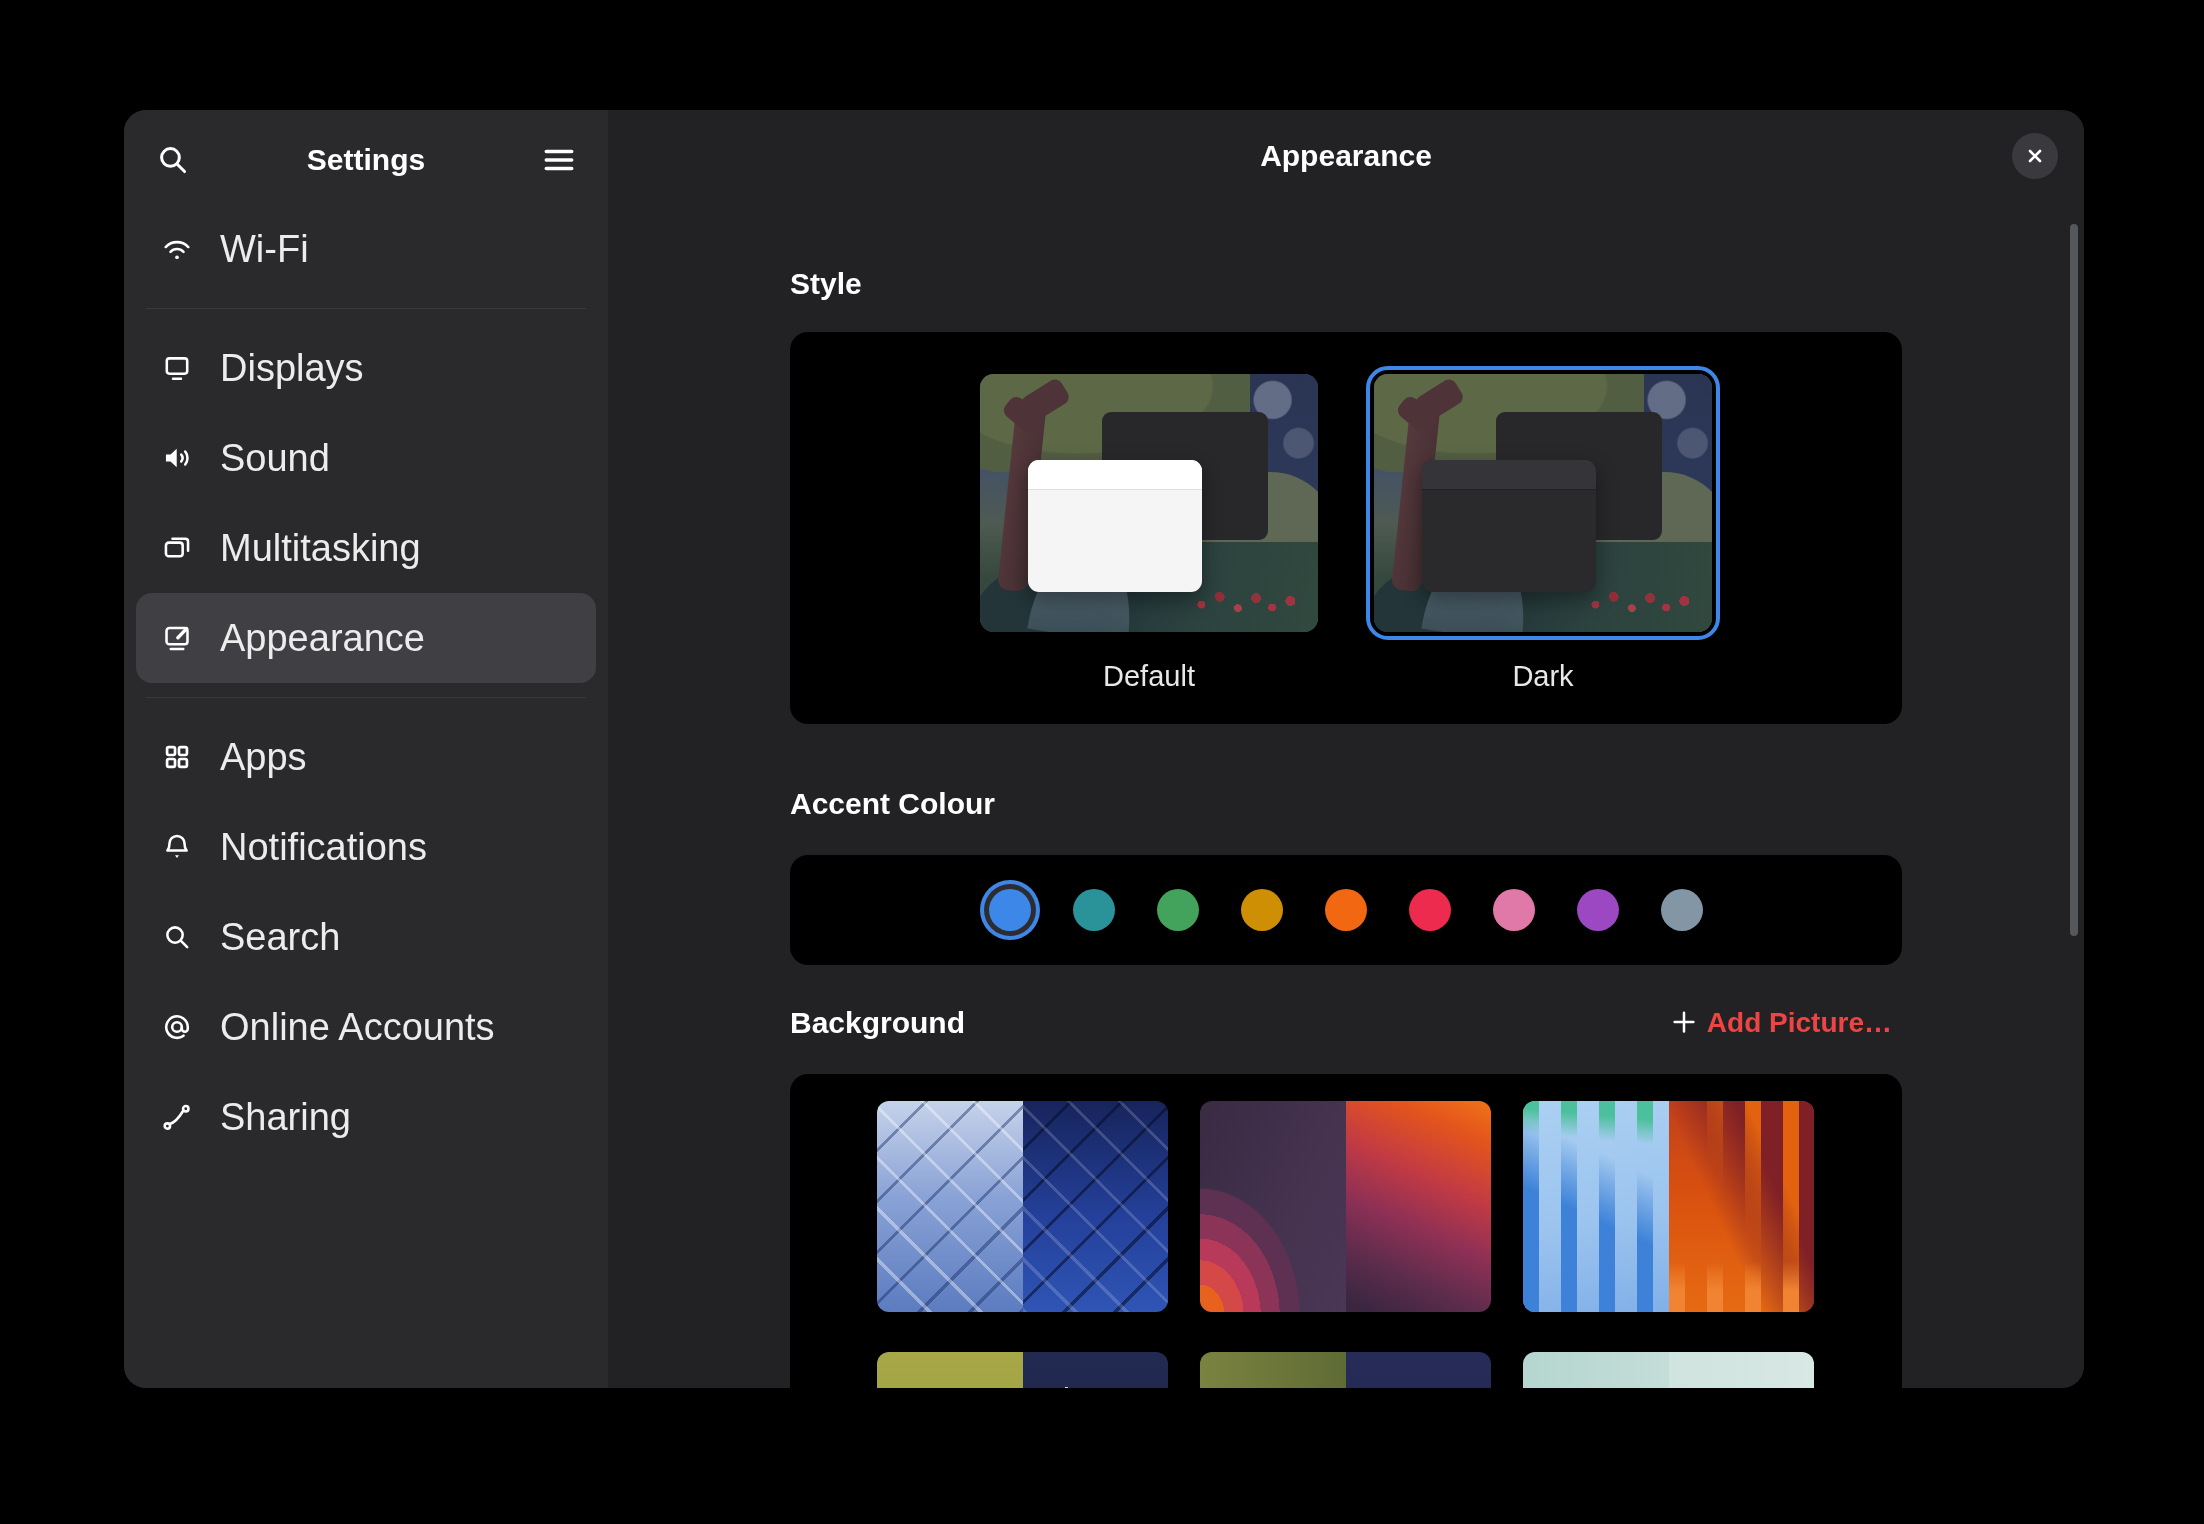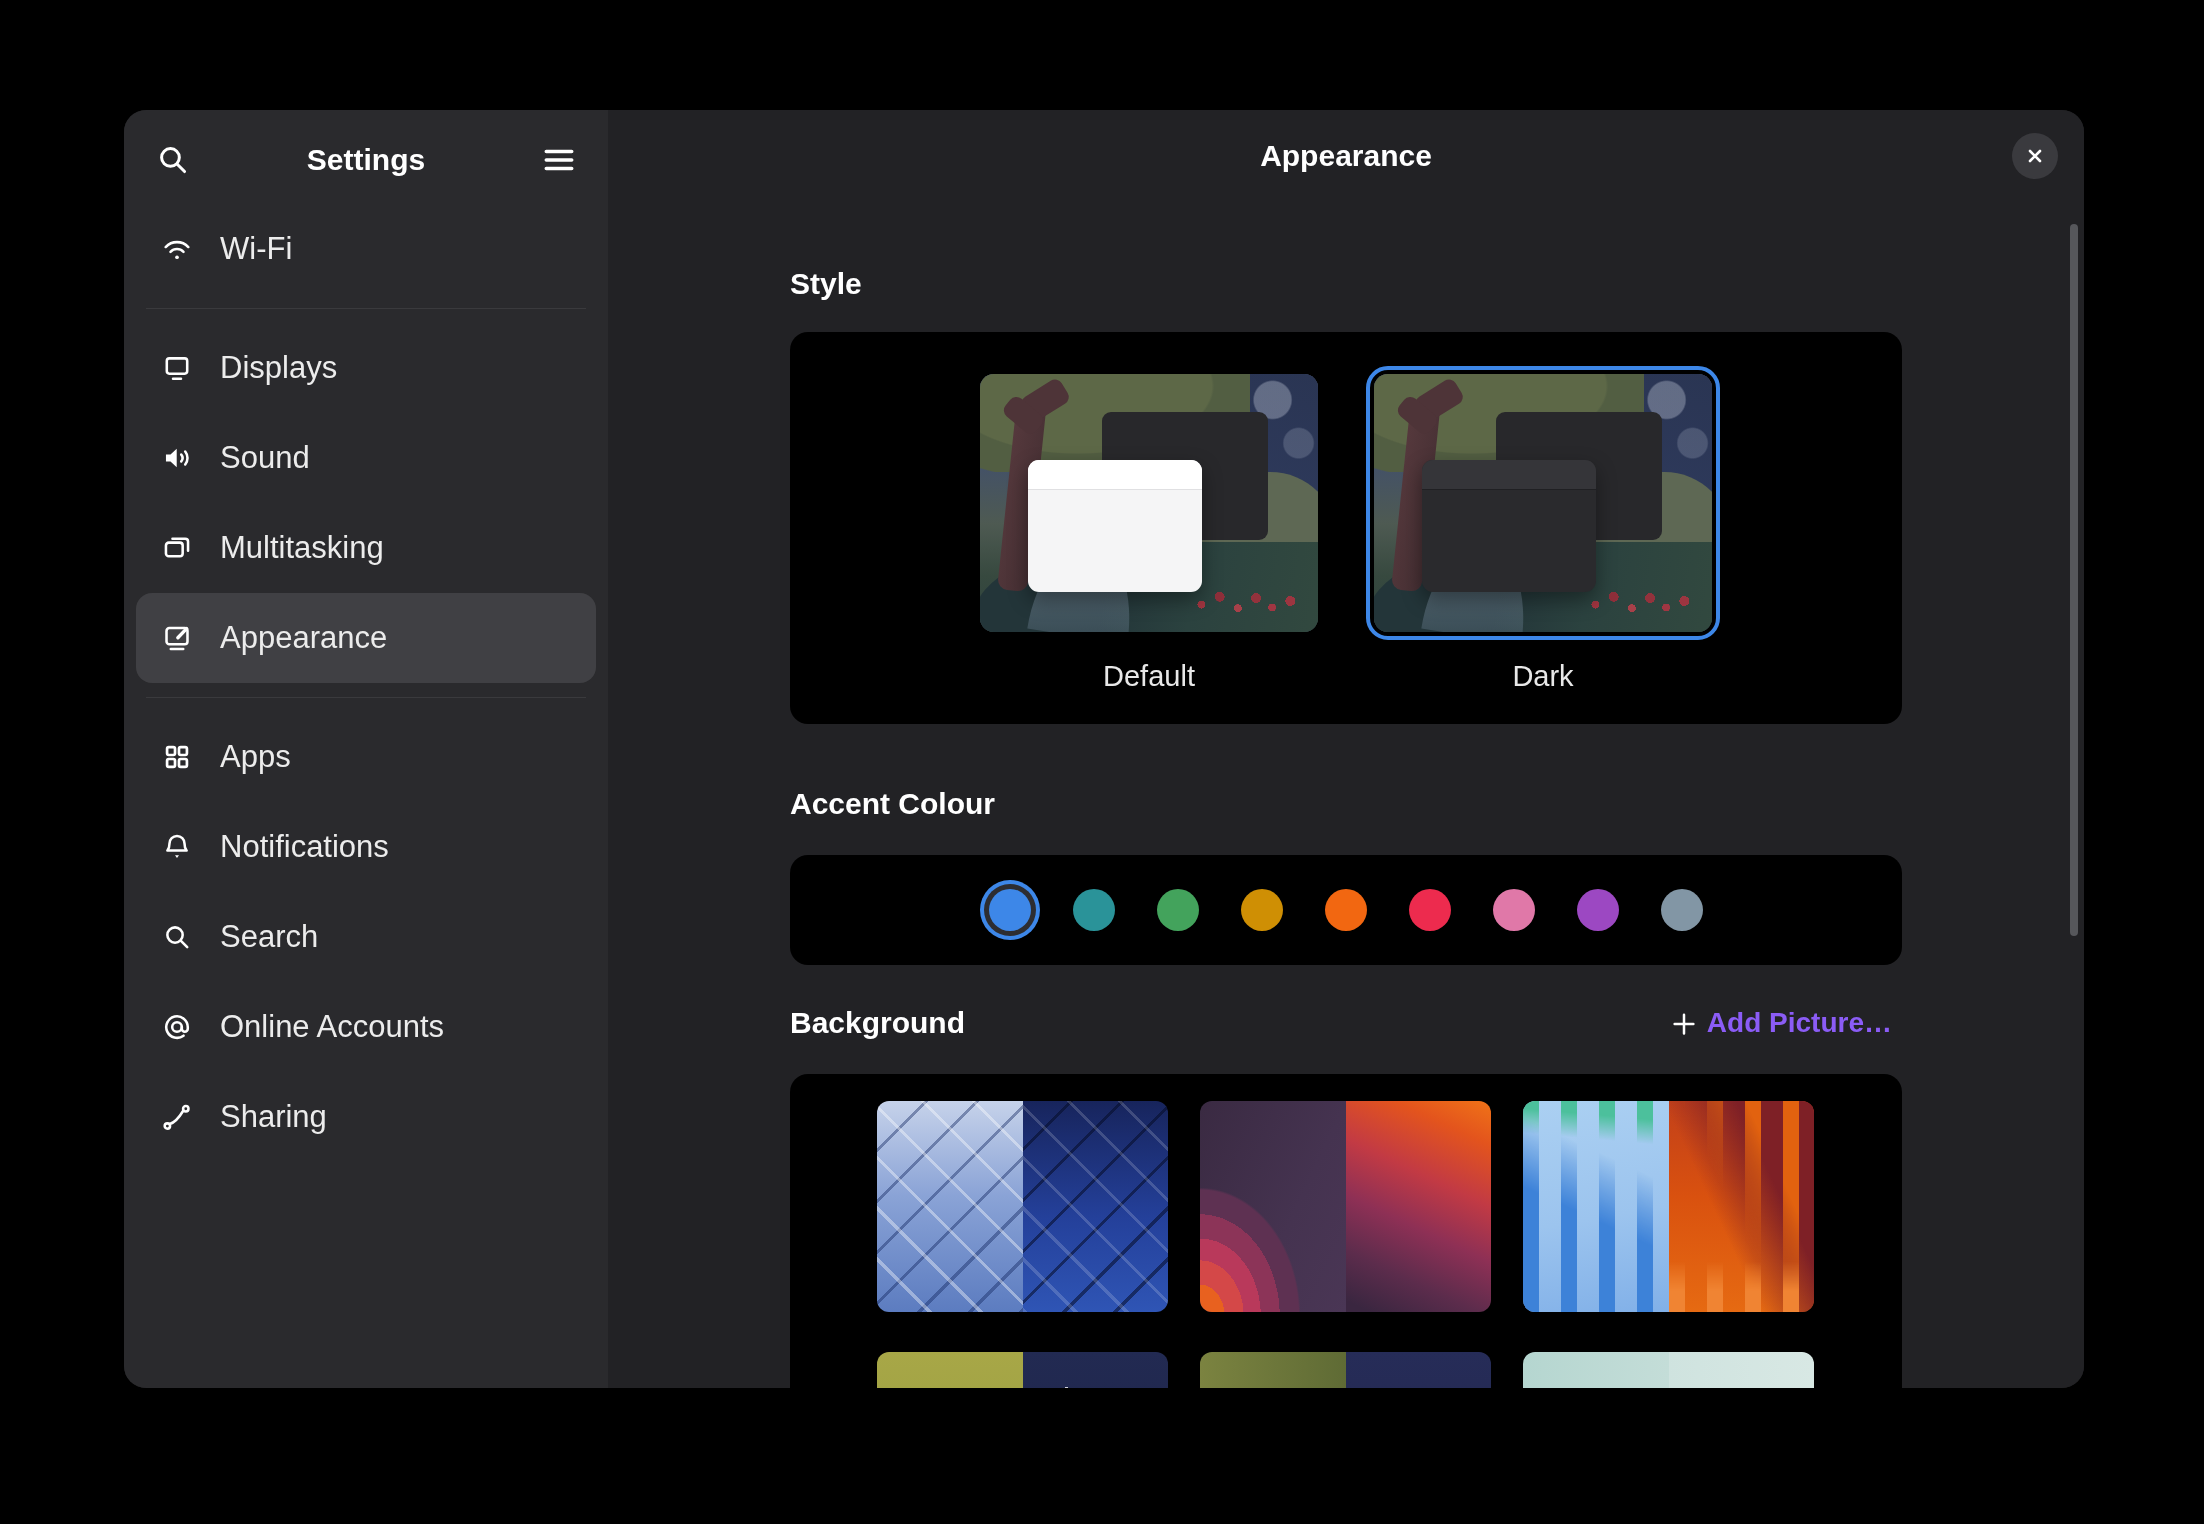--- a/index.html
+++ b/index.html
@@ -15,21 +15,21 @@
   .sidebar { width:484px; height:100%; background:#2a2a2d; flex:0 0 auto;
              padding:18px 12px 0 12px; overflow:hidden; }
   .side-header { height:64px; margin-bottom:12px; display:flex; align-items:center;
                  padding:0 14px; }
   .icon-btn { width:46px; height:46px; display:flex; align-items:center; justify-content:center;
               border-radius:10px; cursor:pointer; }
   .side-title { flex:1; text-align:center; color:#fff; font-size:30px; font-weight:700; }
   .srow { height:90px; display:flex; align-items:center; gap:26px; padding:0 0 0 24px;
           border-radius:16px; cursor:pointer; }
   .srow.selected { background:#404044; }
-  .slbl { color:#ececec; font-size:31px; }
+  .slbl { color:#ececec; font-size:38px; }
   .sic { flex:0 0 auto; }
   .sdiv { height:1px; background:rgba(255,255,255,.08); margin:14px 10px; }
 
   
   .main { flex:1; position:relative; background:#222225; overflow:hidden; }
   .main-header { height:92px; display:flex; align-items:center; justify-content:center;
                  position:relative; }
   .main-title { color:#fff; font-size:30px; font-weight:700; }
   .close-btn { position:absolute; right:26px; top:23px; width:46px; height:46px;
                border-radius:50%; background:#3a3a3e; display:flex; align-items:center;
@@ -98,21 +98,21 @@
 
   
   .accent-card { margin-top:33px; height:110px; display:flex; align-items:center;
                  justify-content:center; gap:42px; }
   .dot { width:42px; height:42px; border-radius:50%; cursor:pointer; }
   .dot.selected { box-shadow:0 0 0 5px #2d2d31, 0 0 0 9px #3d87e8; }
 
   
   .bg-label-row { margin-top:36px; height:44px; display:flex; align-items:center;
                   justify-content:space-between; }
-  .add-btn { display:flex; align-items:flex-end; gap:8px; color:#8b5cf6; font-size:28px;
+  .add-btn { display:flex; align-items:flex-start; gap:8px; color:#ef4444; font-size:28px;
              font-weight:700; cursor:pointer; padding:8px 10px; border-radius:10px; }
   .bg-card { margin-top:29px; height:560px; overflow:hidden; }
   .bg-grid { padding:27px 87px; display:flex; flex-wrap:wrap; gap:40px 32px; }
   .bg-thumb { width:291px; height:211px; border-radius:12px; overflow:hidden;
               display:flex; cursor:pointer; position:relative; }
   .half { width:50%; height:100%; position:relative; overflow:hidden; }
 
   
   .t1l { background:repeating-linear-gradient(45deg, rgba(255,255,255,.38) 0 3px, rgba(255,255,255,0) 3px 36px),
                      repeating-linear-gradient(-45deg, rgba(18,38,96,.42) 0 3px, rgba(0,0,0,0) 3px 36px),

